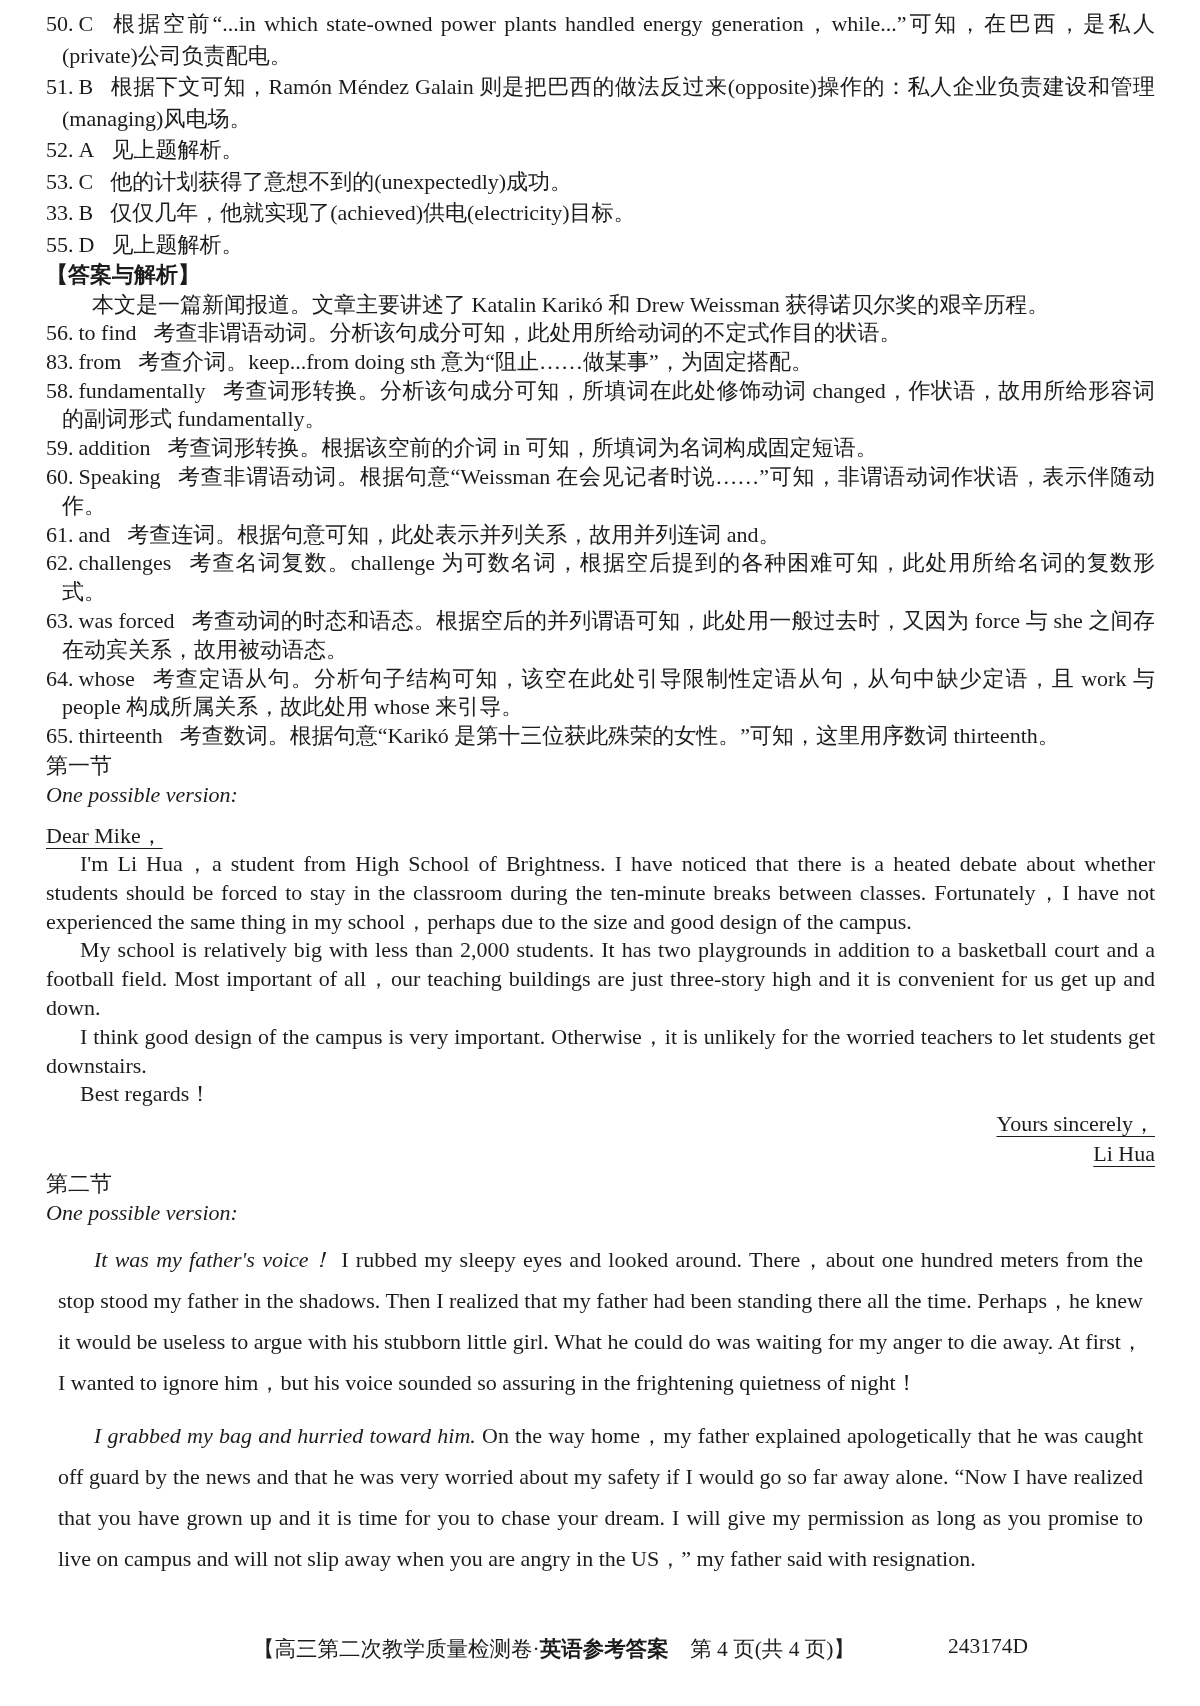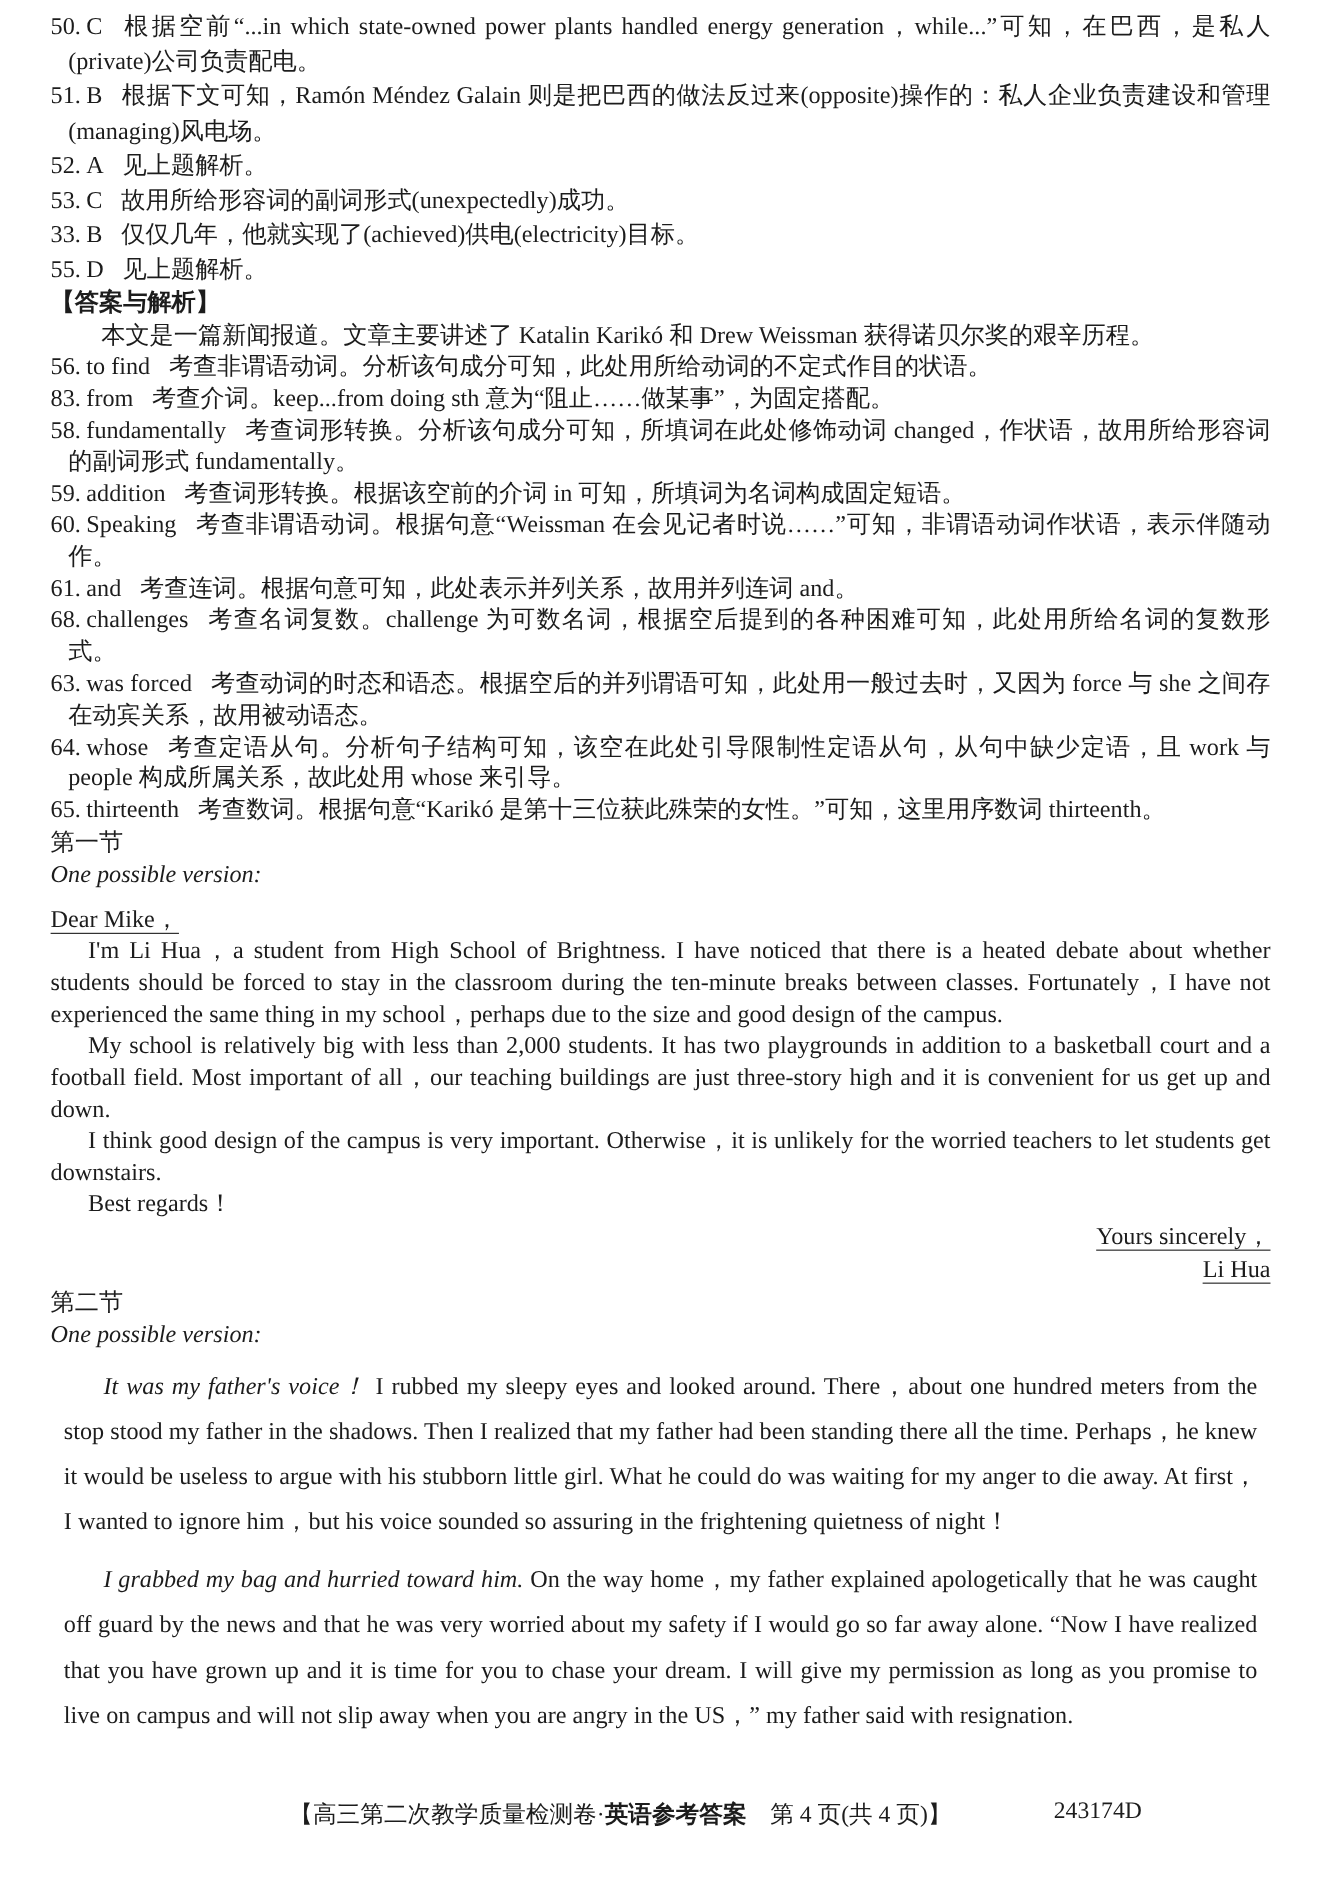--- a/index.html
+++ b/index.html
@@ -27,53 +27,53 @@
   .sec-heading{line-height:29px;}
   .version-label{line-height:29px;font-style:italic;}
   .salutation{line-height:29px;margin-top:12px;}
   .uline{text-decoration:underline;text-underline-offset:5px;text-decoration-thickness:1px;}
   p.letter{margin:0;line-height:28.8px;text-indent:34px;text-align:justify;}
   p.story{margin:12px;line-height:41px;text-indent:36px;text-align:justify;}
   .closing{line-height:28.8px;text-indent:34px;}
   .signoff-block{text-align:right;}
   .signoff-block div{line-height:30px;}
   .footer{
-    position:absolute;top:1634px;left:12px;width:1104px;
+    position:absolute;top:1634px;left:2px;width:1104px;
     text-align:center;font-size:21.5px;
   }
   .footer .bold{font-weight:bold;}
   .footer .code{position:absolute;right:78px;top:0;font-weight:normal;}
 </style>
 </head>
 <body>
 
 <div class="page">
   <div class="content">
 
     <div id="items-top">
         <div class="item"><span class="num">50.</span><span class="ans">C</span><span class="txt">根据空前“...in which state-owned power plants handled energy generation，while...”可知，在巴西，是私人(private)公司负责配电。</span></div>
         <div class="item"><span class="num">51.</span><span class="ans">B</span><span class="txt">根据下文可知，Ramón Méndez Galain 则是把巴西的做法反过来(opposite)操作的：私人企业负责建设和管理(managing)风电场。</span></div>
         <div class="item"><span class="num">52.</span><span class="ans">A</span><span class="txt">见上题解析。</span></div>
-        <div class="item"><span class="num">53.</span><span class="ans">C</span><span class="txt">故用所给形容词的副词形式(unexpectedly)成功。</span></div>
+        <div class="item"><span class="num">53.</span><span class="ans">C</span><span class="txt">他的计划获得了意想不到的(unexpectedly)成功。</span></div>
         <div class="item"><span class="num">33.</span><span class="ans">B</span><span class="txt">仅仅几年，他就实现了(achieved)供电(electricity)目标。</span></div>
         <div class="item"><span class="num">55.</span><span class="ans">D</span><span class="txt">见上题解析。</span></div>
       </div>
 
     <div class="analysis-header">【答案与解析】</div>
 
     <div class="intro">本文是一篇新闻报道。文章主要讲述了 Katalin Karikó 和 Drew Weissman 获得诺贝尔奖的艰辛历程。</div>
 
     <div id="items-main">
         <div class="item"><span class="num">56.</span><span class="ans">to find</span><span class="txt">考查非谓语动词。分析该句成分可知，此处用所给动词的不定式作目的状语。</span></div>
         <div class="item"><span class="num">83.</span><span class="ans">from</span><span class="txt">考查介词。keep...from doing sth 意为“阻止……做某事”，为固定搭配。</span></div>
         <div class="item"><span class="num">58.</span><span class="ans">fundamentally</span><span class="txt">考查词形转换。分析该句成分可知，所填词在此处修饰动词 changed，作状语，故用所给形容词的副词形式 fundamentally。</span></div>
         <div class="item"><span class="num">59.</span><span class="ans">addition</span><span class="txt">考查词形转换。根据该空前的介词 in 可知，所填词为名词构成固定短语。</span></div>
         <div class="item"><span class="num">60.</span><span class="ans">Speaking</span><span class="txt">考查非谓语动词。根据句意“Weissman 在会见记者时说……”可知，非谓语动词作状语，表示伴随动作。</span></div>
         <div class="item"><span class="num">61.</span><span class="ans">and</span><span class="txt">考查连词。根据句意可知，此处表示并列关系，故用并列连词 and。</span></div>
-        <div class="item"><span class="num">68.</span><span class="ans">challenges</span><span class="txt">考查名词复数。challenge 为可数名词，根据空后提到的各种困难可知，此处用所给名词的复数形式。</span></div>
+        <div class="item"><span class="num">62.</span><span class="ans">challenges</span><span class="txt">考查名词复数。challenge 为可数名词，根据空后提到的各种困难可知，此处用所给名词的复数形式。</span></div>
         <div class="item"><span class="num">63.</span><span class="ans">was forced</span><span class="txt">考查动词的时态和语态。根据空后的并列谓语可知，此处用一般过去时，又因为 force 与 she 之间存在动宾关系，故用被动语态。</span></div>
         <div class="item"><span class="num">64.</span><span class="ans">whose</span><span class="txt">考查定语从句。分析句子结构可知，该空在此处引导限制性定语从句，从句中缺少定语，且 work 与 people 构成所属关系，故此处用 whose 来引导。</span></div>
         <div class="item"><span class="num">65.</span><span class="ans">thirteenth</span><span class="txt">考查数词。根据句意“Karikó 是第十三位获此殊荣的女性。”可知，这里用序数词 thirteenth。</span></div>
       </div>
 
     <div class="sec-heading">第一节</div>
     <div class="version-label">One possible version:</div>
     <div class="salutation">
       <span class="uline">Dear Mike，</span>
     </div>

